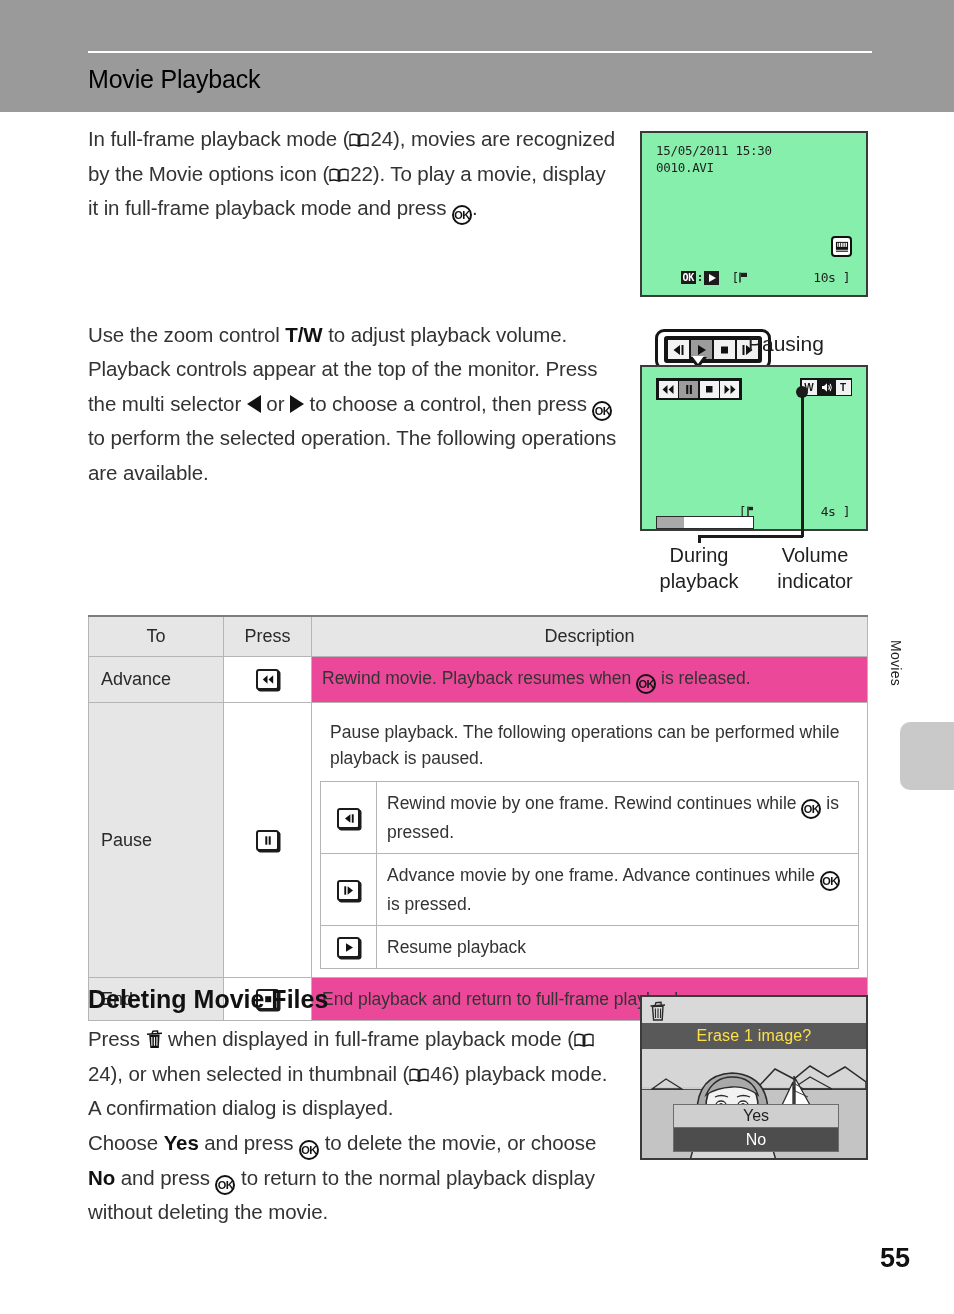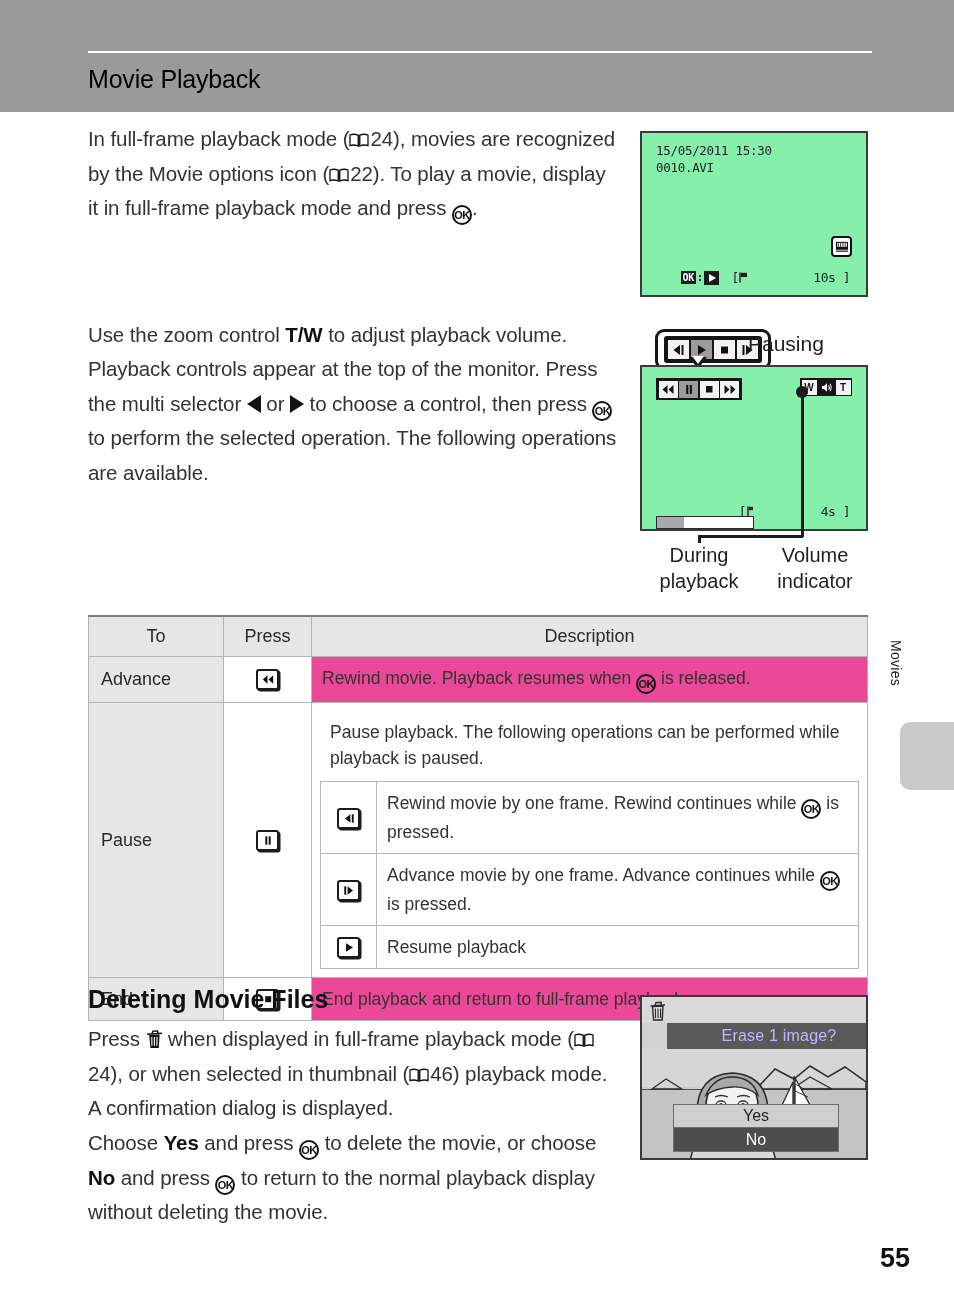--- a/index.html
+++ b/index.html
@@ -386,25 +386,24 @@
     position: absolute; left:0; top:0; width:100%; height: 26px;
     background: #d9d9d9;
   }
   #erase-trash {
     position: absolute; left: 7px; top: 4px;
     width: 18px; height: 20px;
   }
   #erase-title-bar {
     position: absolute; left: 0; top: 26px; width: 100%; height: 26px;
     background: #595959;
-    color: #c4b5fd;
+    color: #fde047;
     font-size: 16px;
     display: flex; align-items: center; justify-content: center;
     letter-spacing: 0.2px;
-    margin-left: 25px;
   }
   #erase-photo {
     position: absolute; left: 0; top: 52px; width: 100%; height: 113px;
   }
   #erase-choices {
     position: absolute; left: 31px; bottom: 6px; width: 166px;
   }
   .choice {
     height: 24px;
     display: flex; align-items: center; justify-content: center;

